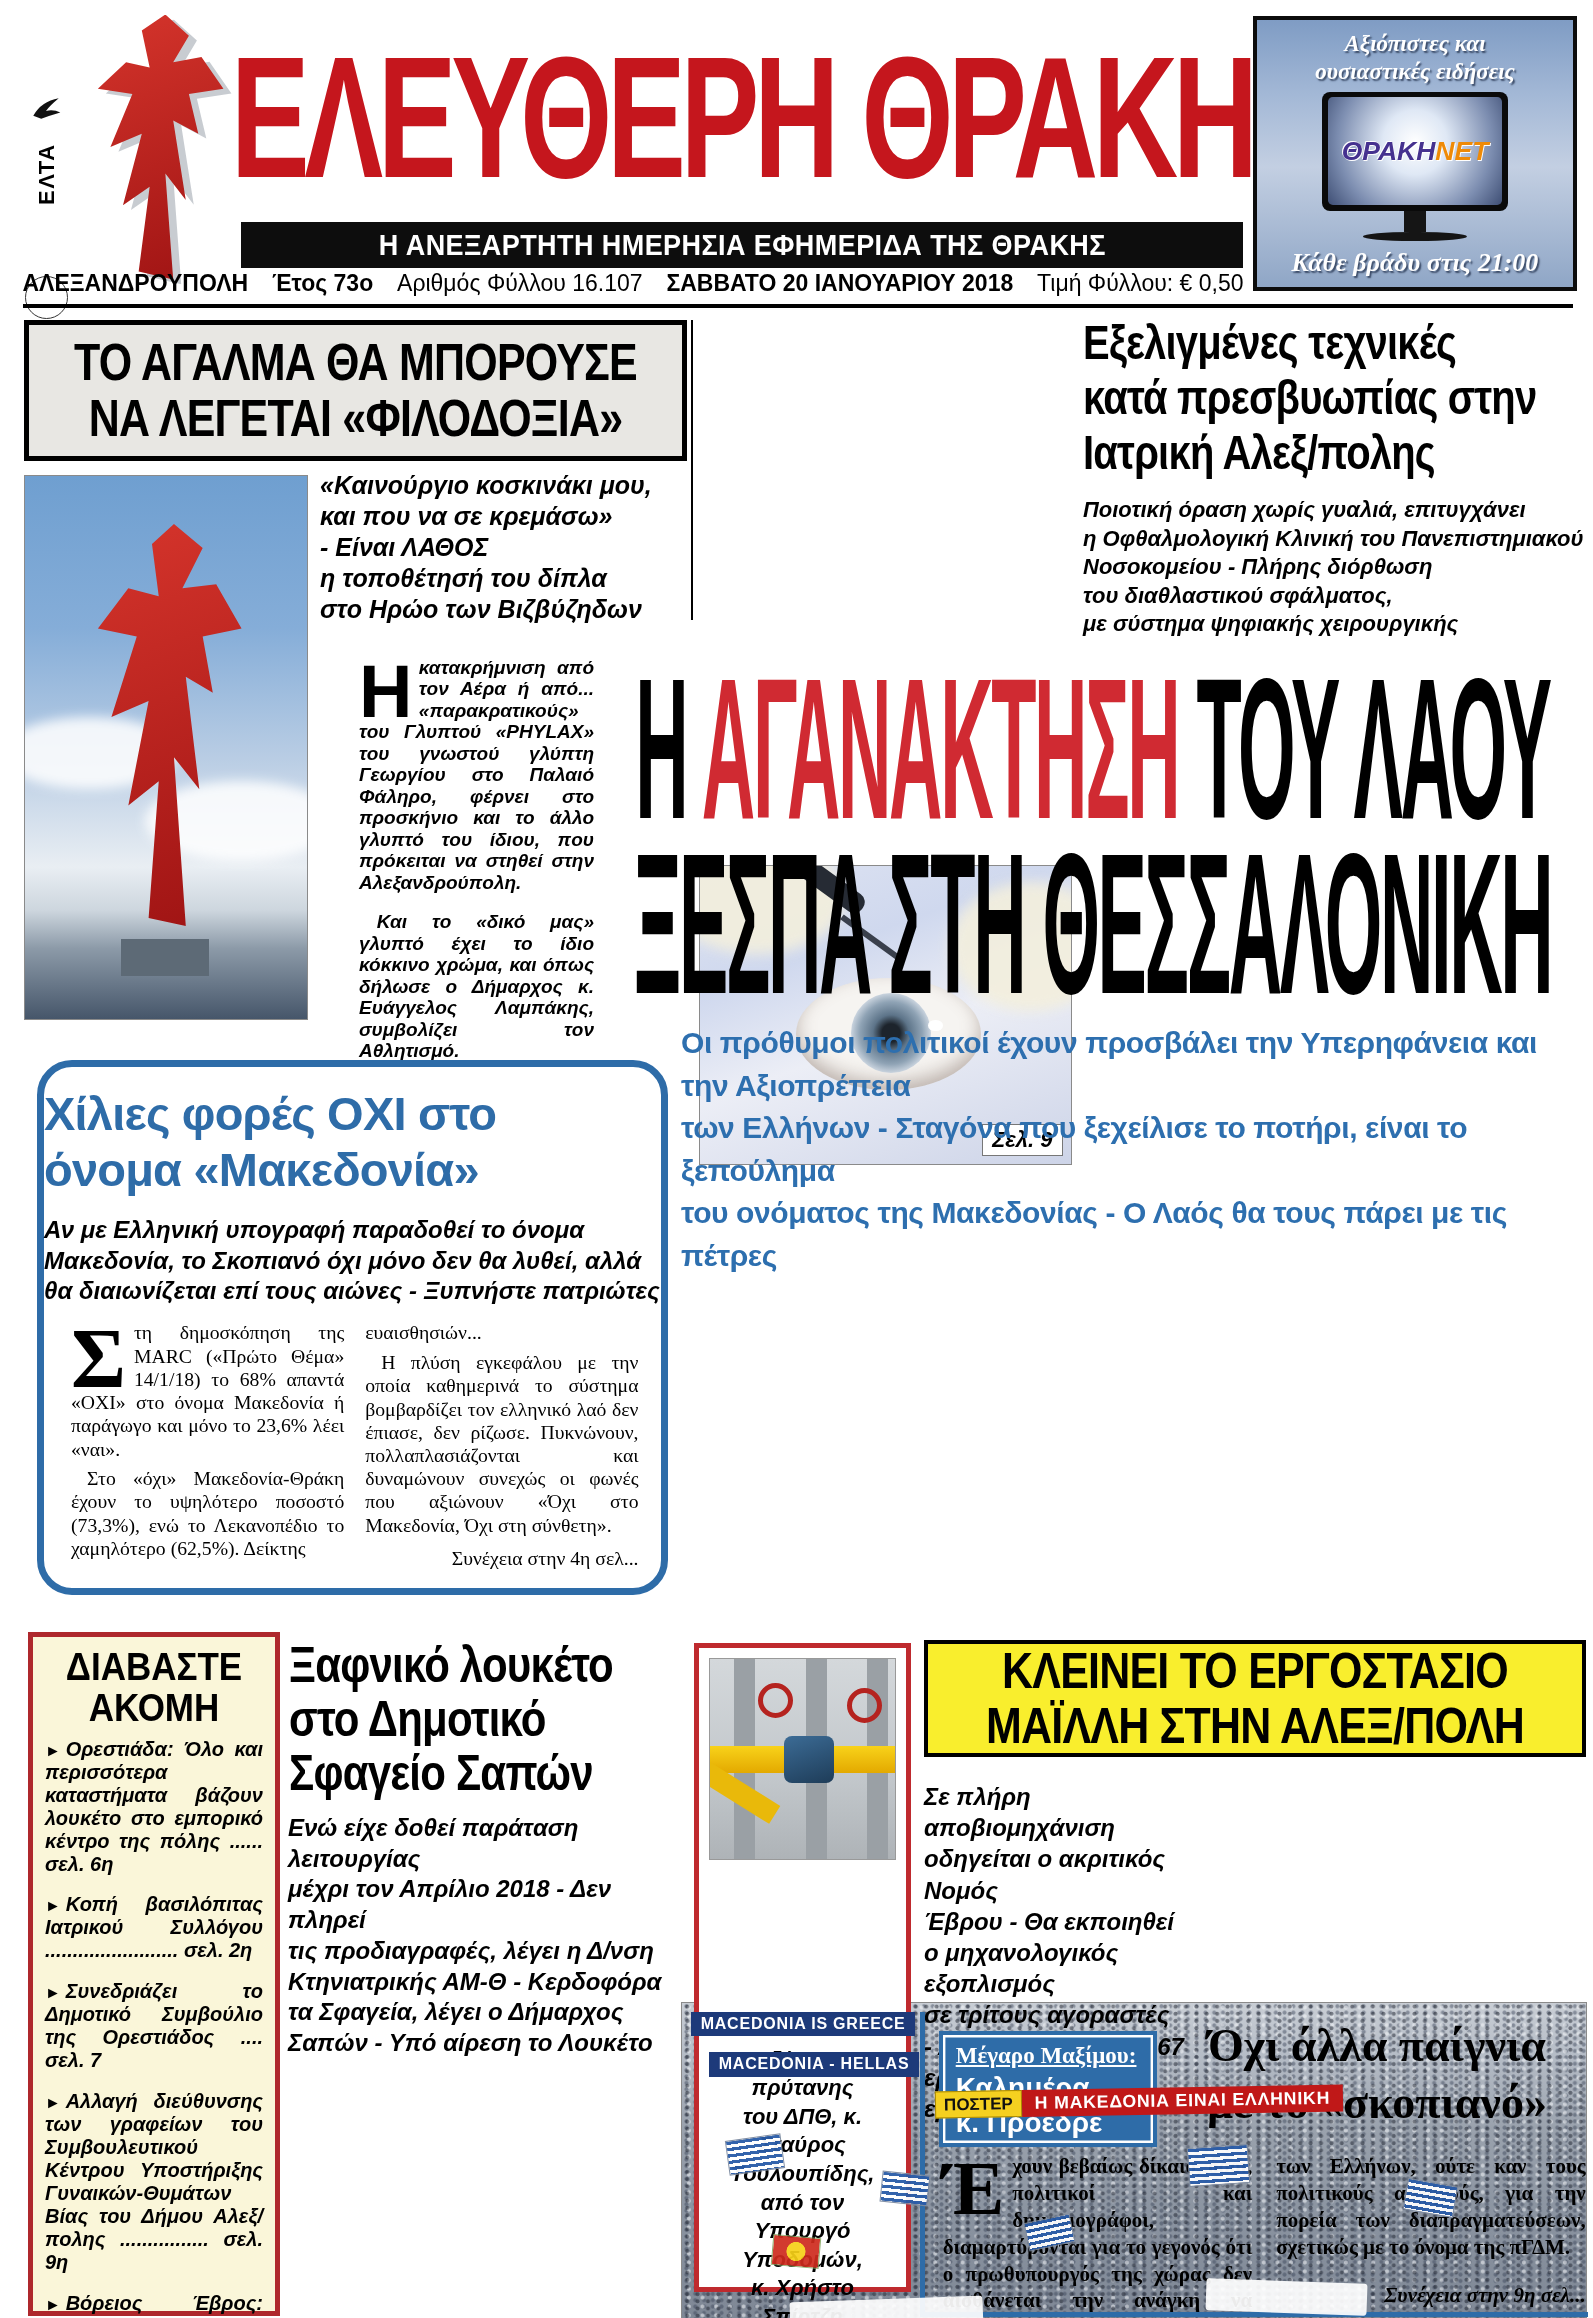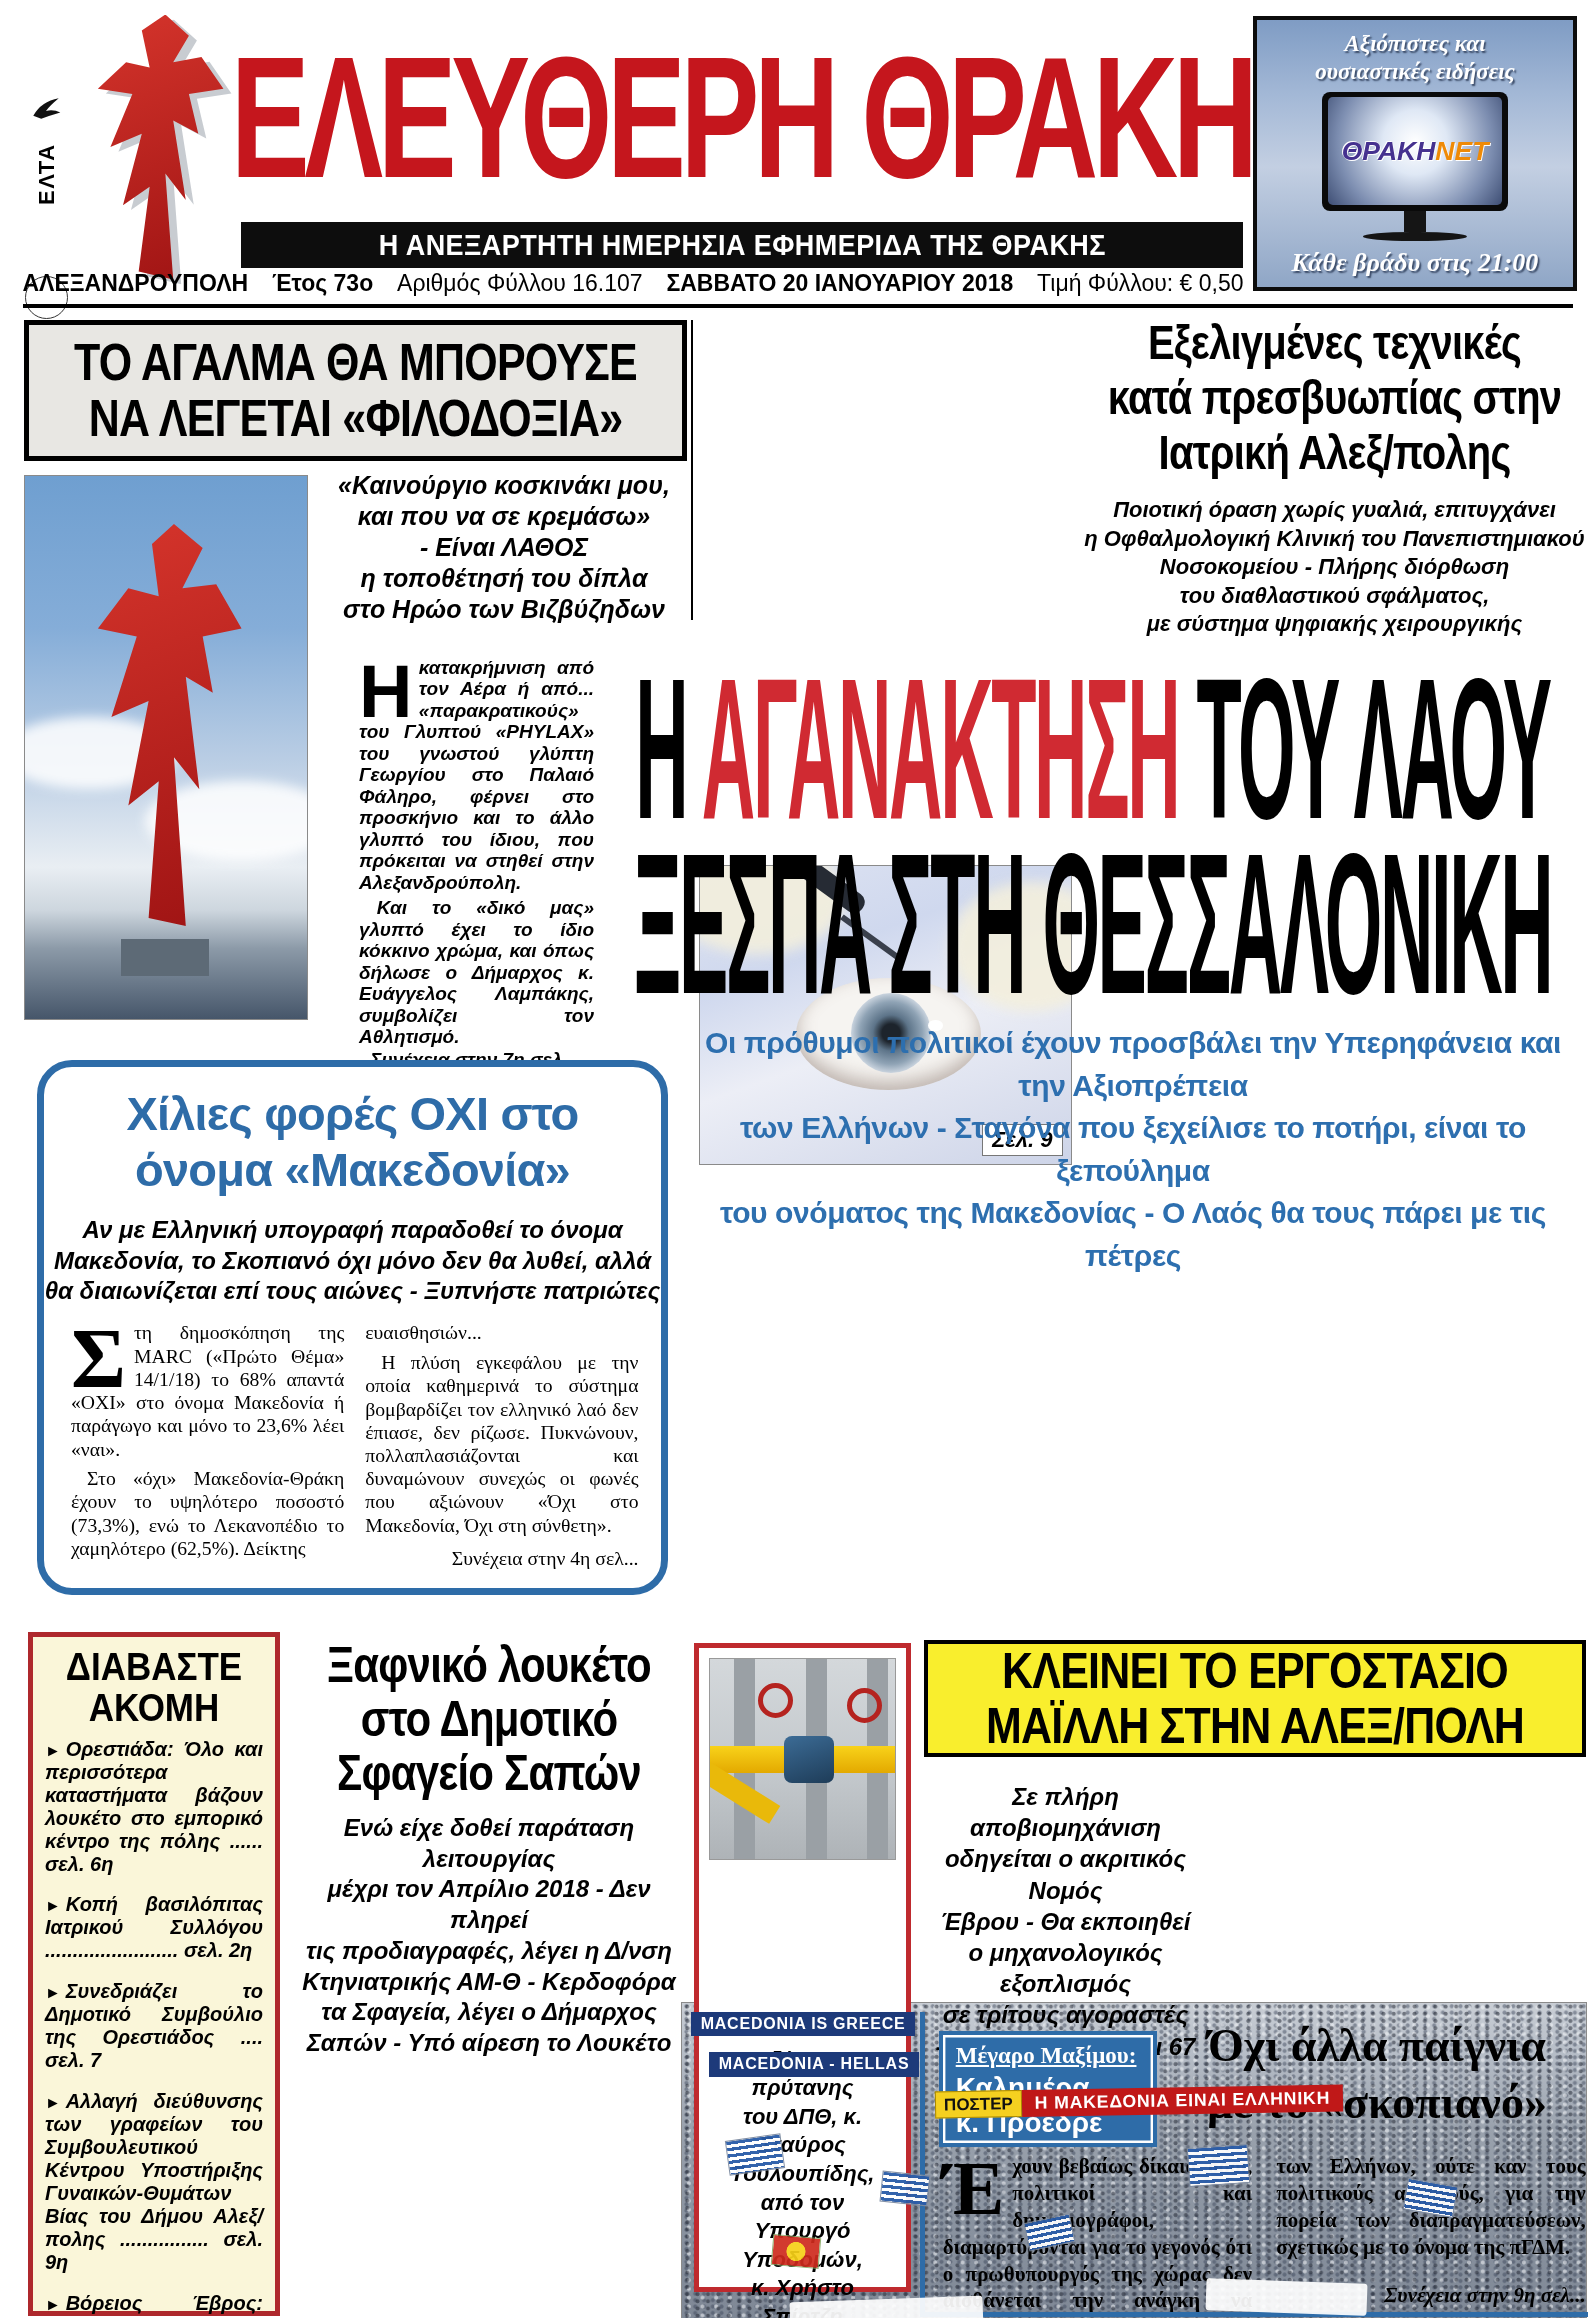--- a/index.html
+++ b/index.html
@@ -6,21 +6,21 @@
     --sans:"Liberation Sans","DejaVu Sans",sans-serif;
     --serif:"Liberation Serif","DejaVu Serif",serif;
     --red:#c5161d; --hlred:#d02a32; --blue:#2e6ca8; --yellow:#f9ee2d;
     --cream:#faf6d9; --boxred:#ae282c;
   }
   *{margin:0;padding:0;box-sizing:border-box;}
   body{background:#777;font-family:var(--sans);}
   .page{position:relative;width:1593px;height:2319px;background:#fff;margin:0 auto;overflow:hidden;}
   .abs{position:absolute;}
   .pre{white-space:pre-line;text-align:center;}
-  .center{text-align:center;}
+  .center{text-align:left;}
   .stretch{display:inline-block;white-space:pre-line;}
   .pagelabel{position:absolute;background:#fff;color:#000;font-weight:bold;font-style:italic;
     font-size:22px;padding:1.6px 9.6px;border:0.8px solid #777;line-height:1.2;}
   .photo{border:0.8px solid #8a8a8a;overflow:hidden;position:relative;}
 
   
   .elta{left:19px;top:95px;width:58px;height:177px;}
   .elta-bird{width:32px;height:27px;margin-left:11.2px;}
   .elta-text{display:block;transform:rotate(-90deg) translate(-24px,-6.4px);transform-origin:0 0;
     font-weight:800;font-size:22px;letter-spacing:1.6px;margin-top:56px;margin-left:21px;}
@@ -67,21 +67,21 @@
   .cloud{position:absolute;background:#fff;border-radius:50%;filter:blur(5.6px);opacity:.85;}
   .st-red{position:absolute;background:linear-gradient(160deg,#d6352c,#9e1313);}
   .st1{left:56px;top:48px;width:169px;height:402px;
     clip-path:polygon(55% 0,72% 6%,60% 16%,80% 15%,95% 26%,72% 28%,78% 42%,62% 38%,70% 66%,55% 58%,62% 100%,40% 98%,46% 64%,28% 70%,40% 44%,18% 48%,33% 28%,10% 26%,28% 16%,46% 18%,42% 5%);}
   .st-ped{position:absolute;left:96px;bottom:43px;width:88px;height:37px;background:#5d6a76;}
   .statue-subhead{left:320px;top:470px;width:368px;font-weight:bold;font-style:italic;
     font-size:25px;line-height:1.24;}
   .statue-body{left:359px;top:657px;width:235px;font-size:19px;font-weight:bold;font-style:italic;
     text-align:justify;line-height:1.13;}
   .statue-body .dc{float:left;font-size:74px;line-height:.8;font-style:normal;font-weight:800;margin:4.8px 6.4px 0 0;}
-  .statue-body .p2{text-indent:17.7px;margin-top:4px;}
+  .statue-body .p2{text-indent:17.7px;margin-top:18px;}
   .statue-body .cont{margin-top:1.6px;padding-left:11.2px;text-align:left;}
 
   
   .vrule{left:691px;top:320px;width:2.4px;height:300px;background:#000;}
   .eye-photo{left:699px;top:320px;width:373px;height:300px;
     background:linear-gradient(160deg,#dfe4f2 0%,#cfd8ee 30%,#eceef6 55%,#cdd4e8 100%);}
   .glove{position:absolute;background:#f3efdd;border-radius:50%;filter:blur(6.4px);opacity:.9;}
   .probe{position:absolute;left:24px;top:-13px;width:153px;height:21px;background:#262b34;border-radius:9.6px;
     transform:rotate(36deg);}
   .probe2{position:absolute;left:135px;top:69px;width:72px;height:6.4px;background:#3a404c;transform:rotate(36deg);}

